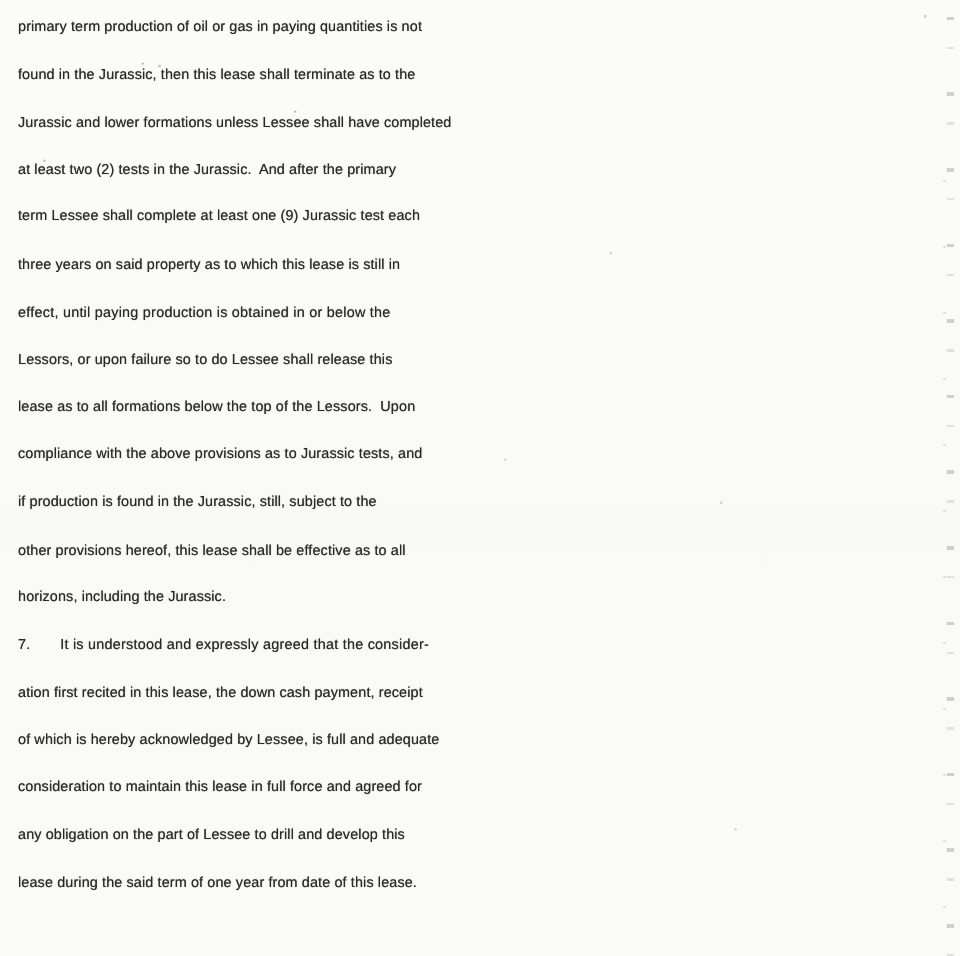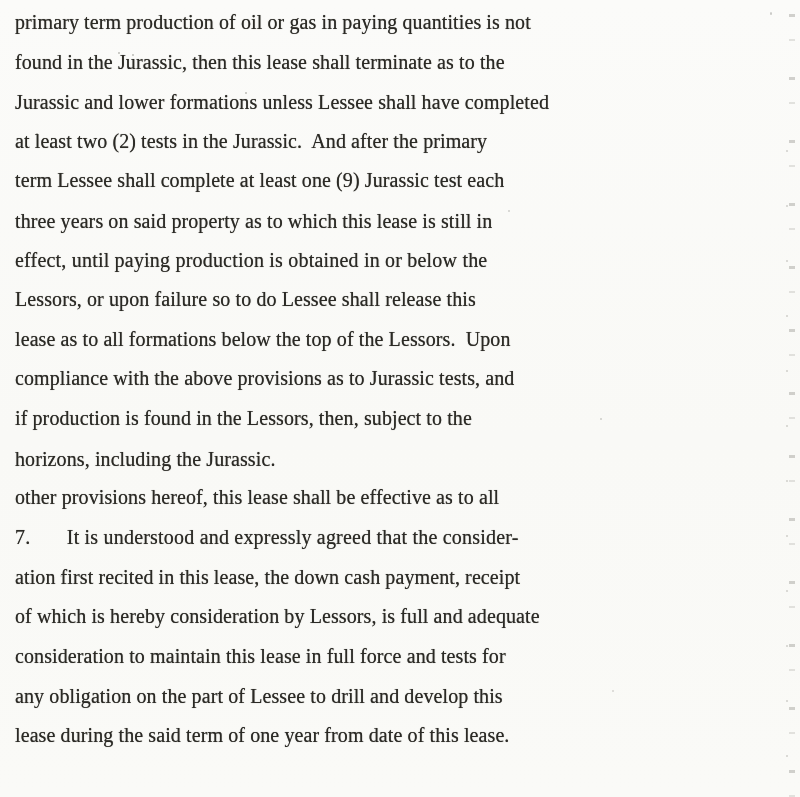--- a/index.html
+++ b/index.html
@@ -17,22 +17,22 @@
     overflow: hidden;
     box-sizing: border-box;
   }
   .text {
     position: absolute;
     top: 3px;
     left: 15px;
     right: 0;
   }
   .line {
-    font-family: Liberation Serif, serif;
-    font-size: 20px;
+    font-family: Liberation Sans, sans-serif;
+    font-size: 12px;
     line-height: 39.6px;
     height: 39.6px;
     color: #2b2a25;
     white-space: pre;
     letter-spacing: 0.1px;
     text-shadow: 0 0 0.7px rgba(43, 42, 37, 0.75);
   }
   
   .line:nth-child(3n)   { transform: translateY(0.5px); }
   .line:nth-child(4n+1) { transform: translateY(-0.5px); }
@@ -100,27 +100,27 @@
       <div class="line">primary term production of oil or gas in paying quantities is not</div>
       <div class="line">found in the Jurassic, then this lease shall terminate as to the</div>
       <div class="line">Jurassic and lower formations unless Lessee shall have completed</div>
       <div class="line">at least two (2) tests in the Jurassic.  And after the primary</div>
       <div class="line">term Lessee shall complete at least one (9) Jurassic test each</div>
       <div class="line">three years on said property as to which this lease is still in</div>
       <div class="line">effect, until paying production is obtained in or below the</div>
       <div class="line">Lessors, or upon failure so to do Lessee shall release this</div>
       <div class="line">lease as to all formations below the top of the Lessors.  Upon</div>
       <div class="line">compliance with the above provisions as to Jurassic tests, and</div>
-      <div class="line">if production is found in the Lessors, then, subject to the</div>
+      <div class="line">if production is found in the Jurassic, still, subject to the</div>
+      <div class="line">other provisions hereof, this lease shall be effective as to all</div>
       <div class="line">horizons, including the Jurassic.</div>
-      <div class="line">other provisions hereof, this lease shall be effective as to all</div>
       <div class="line">7.       It is understood and expressly agreed that the consider-</div>
       <div class="line">ation first recited in this lease, the down cash payment, receipt</div>
-      <div class="line">of which is hereby consideration by Lessors, is full and adequate</div>
-      <div class="line">consideration to maintain this lease in full force and tests for</div>
+      <div class="line">of which is hereby acknowledged by Lessee, is full and adequate</div>
+      <div class="line">consideration to maintain this lease in full force and agreed for</div>
       <div class="line">any obligation on the part of Lessee to drill and develop this</div>
       <div class="line">lease during the said term of one year from date of this lease.</div>
     </div>
 
   <div class="scan-edge"></div>
 
   <div class="speck s1"></div>
   <div class="speck s2"></div>
   <div class="speck s3"></div>
   <div class="speck s4"></div>

